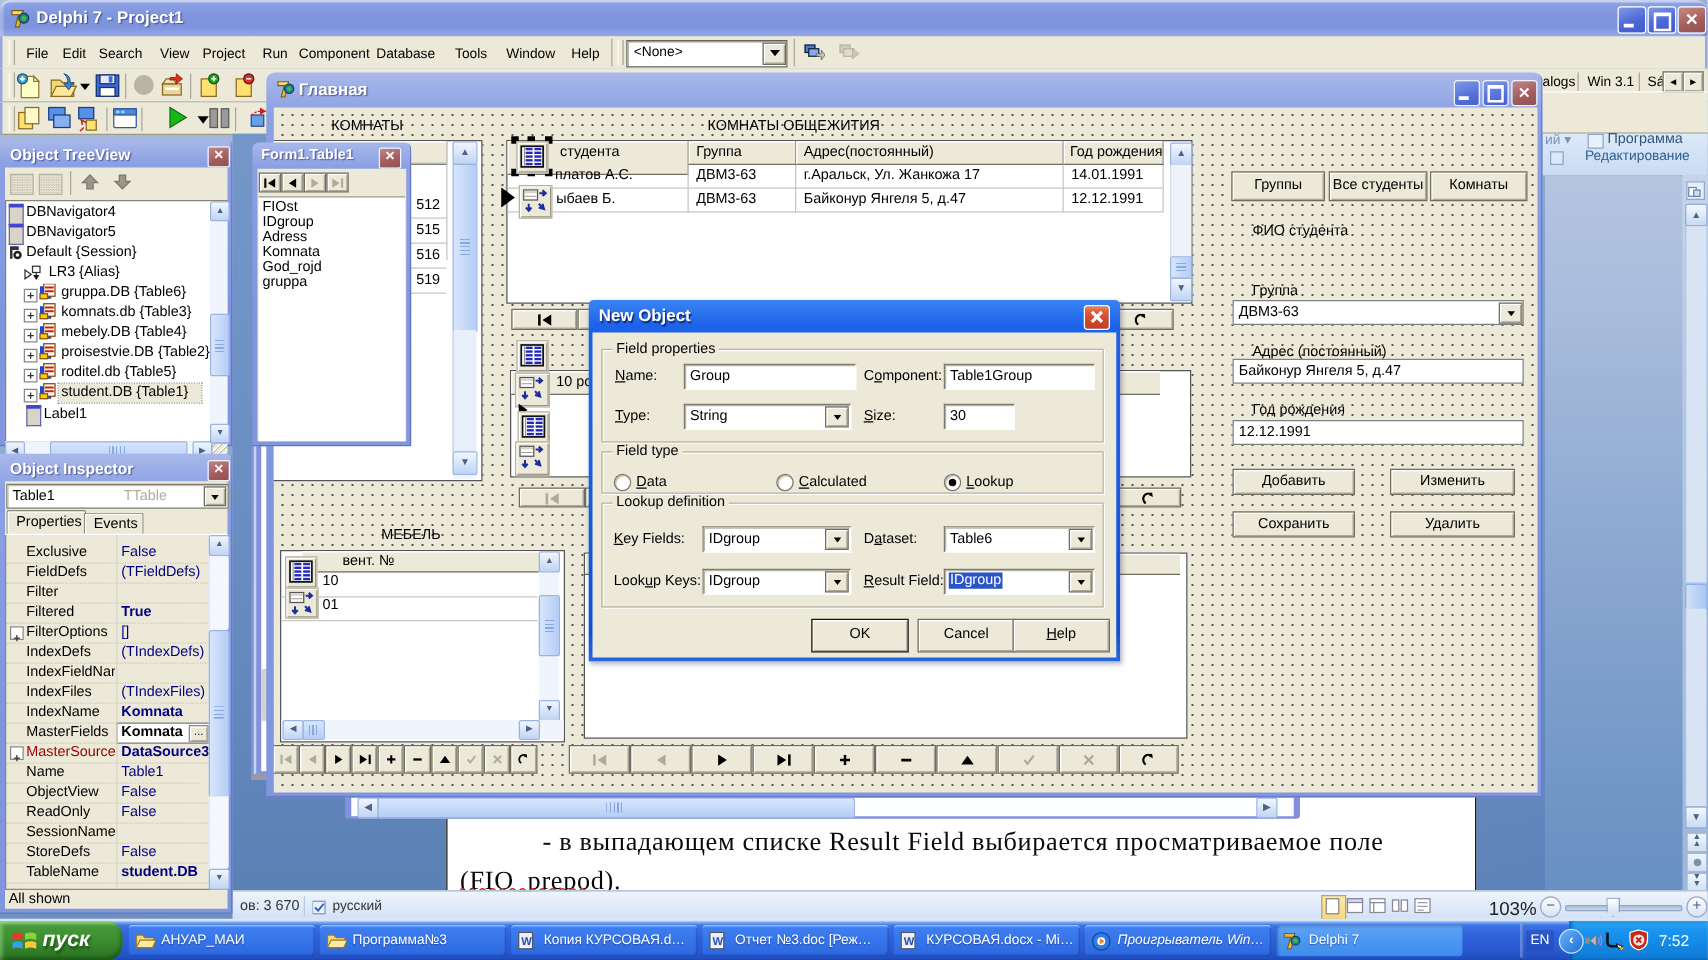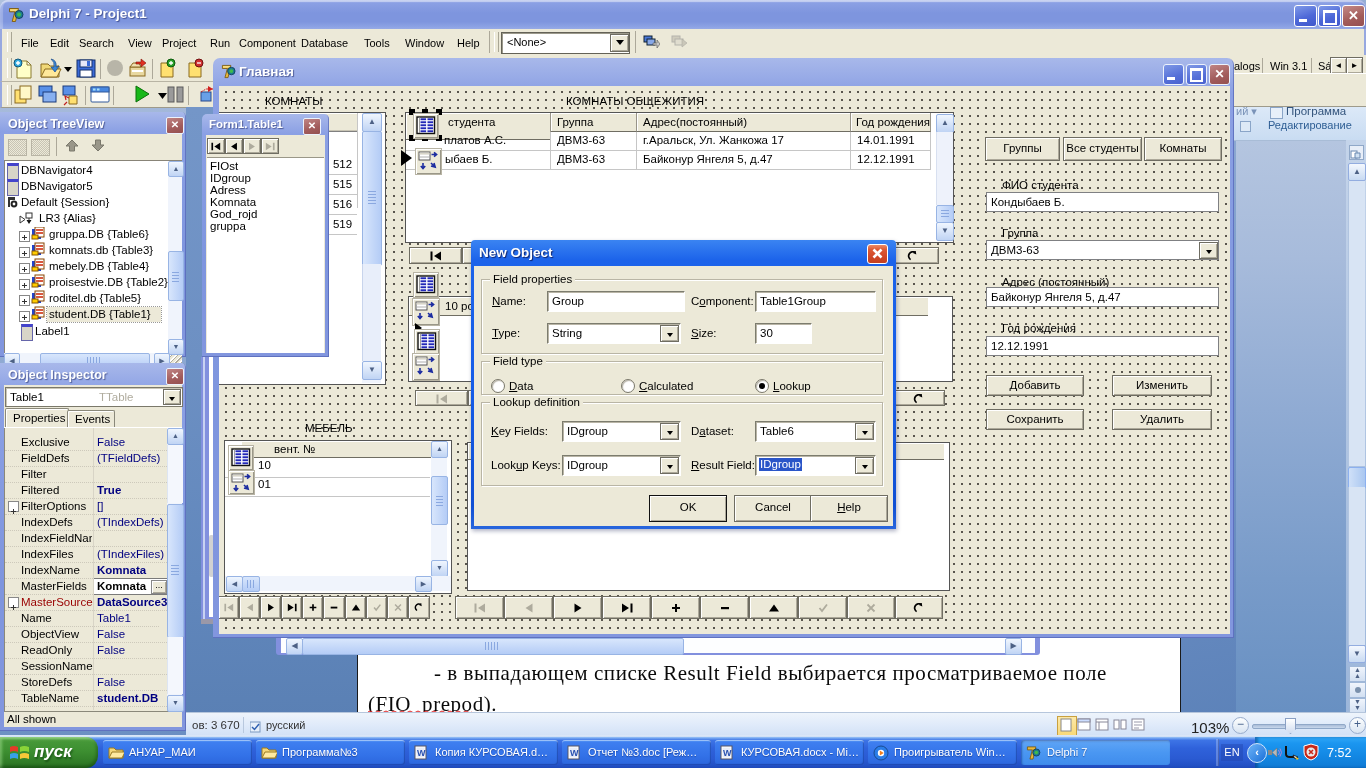--- a/index.html
+++ b/index.html
@@ -620,23 +620,20 @@
               <div class="abs" style="left:4px;top:3px;width:8px;height:8px;background:repeating-linear-gradient(90deg,#8aa8e0 0,#8aa8e0 1px,transparent 1px,transparent 3px);"></div>
             </div>
           <div class="abs" style="left:190px;top:0;width:15px;height:14px;border-radius:2px;background:linear-gradient(180deg,#f0f6fe,#c0d4f4);border:1px solid #98b4e4;color:#4d6185;font-size:7px;text-align:center;line-height:13px;">▶</div>
         </div>
       </div>
 
       <div class="abs btn" style="left:766px;top:51px;width:73px;height:22px;font-size:11.5px;line-height:21px;">Группы</div>
       <div class="abs btn" style="left:844px;top:51px;width:77px;height:22px;font-size:11.5px;line-height:21px;">Все студенты</div>
       <div class="abs btn" style="left:925px;top:51px;width:76px;height:22px;font-size:11.5px;line-height:21px;">Комнаты</div>
       <div class="abs" style="left:783px;top:93px;font-size:11.5px;">ФИО студента</div>
-      <div class="abs editflat" style="left:767px;top:106px;width:231px;height:18px;">
-          <span style="position:absolute;left:4px;top:3px;font-size:11.5px;">Кондыбаев Б.</span>
-        </div>
       <div class="abs" style="left:783px;top:141px;font-size:11.5px;">Группа</div>
       <div class="abs editflat" style="left:767px;top:154px;width:231px;height:18px;">
           <span style="position:absolute;left:4px;top:3px;font-size:11.5px;">ДВМ3-63</span>
         <div class="abs btn" style="left:212px;top:1px;width:17px;height:15px;"><span style="display:inline-block;margin-top:5px;width:0;height:0;border:3.5px solid transparent;border-top:4.5px solid #000;"></span></div>
       </div>
       <div class="abs" style="left:783px;top:190px;font-size:11.5px;">Адрес (постоянный)</div>
       <div class="abs editflat" style="left:767px;top:201px;width:231px;height:18px;">
           <span style="position:absolute;left:4px;top:3px;font-size:11.5px;">Байконур Янгеля 5, д.47</span>
         </div>
       <div class="abs" style="left:783px;top:236px;font-size:11.5px;">Год рождения</div>
@@ -1003,21 +1000,21 @@
         <span class="tkt">Отчет №3.doc [Реж…</span>
       </div>
     <div class="tkb" style="left:715px;">
         <span class="tki"><svg width="14" height="15" viewBox="0 0 14 15">
             <rect x="1" y="1" width="11" height="13" fill="#fff" stroke="#556"></rect>
             <rect x="2.5" y="2.5" width="8" height="10" fill="#e8ecf8"></rect>
             <text x="3" y="11" font-size="9" font-weight="bold" fill="#2a52b0" font-family="Liberation Sans">W</text>
           </svg></span>
         <span class="tkt">КУРСОВАЯ.docx - Mi…</span>
       </div>
-    <div class="tkb" style="left:868px;">
+    <div class="tkb" style="left:868px;font-style:italic;">
         <span class="tki"><svg width="16" height="16" viewBox="0 0 16 16">
             <circle cx="8" cy="8" r="7" fill="#2a7de8" stroke="#1a4a90"></circle>
             <circle cx="8" cy="8" r="3.2" fill="#fff"></circle>
             <path d="M6.8 5.6 l4 2.4 l-4 2.4 z" fill="#f08020"></path>
           </svg></span>
         <span class="tkt">Проигрыватель Win…</span>
       </div>
     <div class="tkb" style="left:1021px;background:linear-gradient(180deg,#8ec4fa 0%,#5da3f5 8%,#4a97f2 50%,#3f8cec 100%);box-shadow:inset 1px 1px 2px rgba(10,40,120,.5);">
         <span class="tki"><svg width="15" height="15" viewBox="0 0 16 16">
             <path d="M1.5 2 H10.5 L7.5 15 H4.2 L6.8 5.2 H1.5 Z" fill="#e8b83a" stroke="#7a5a10" stroke-width="0.9"></path>

